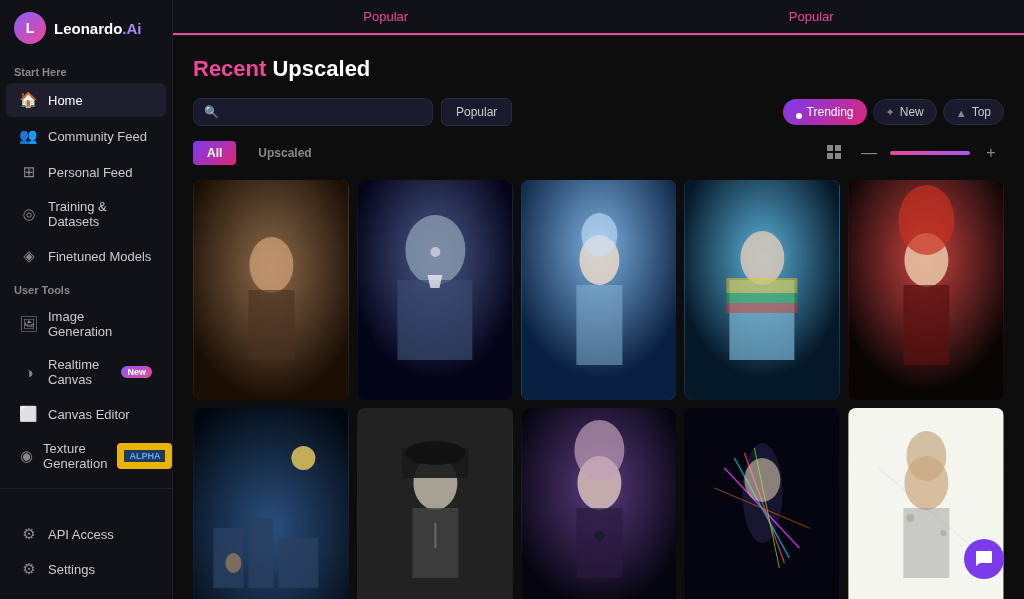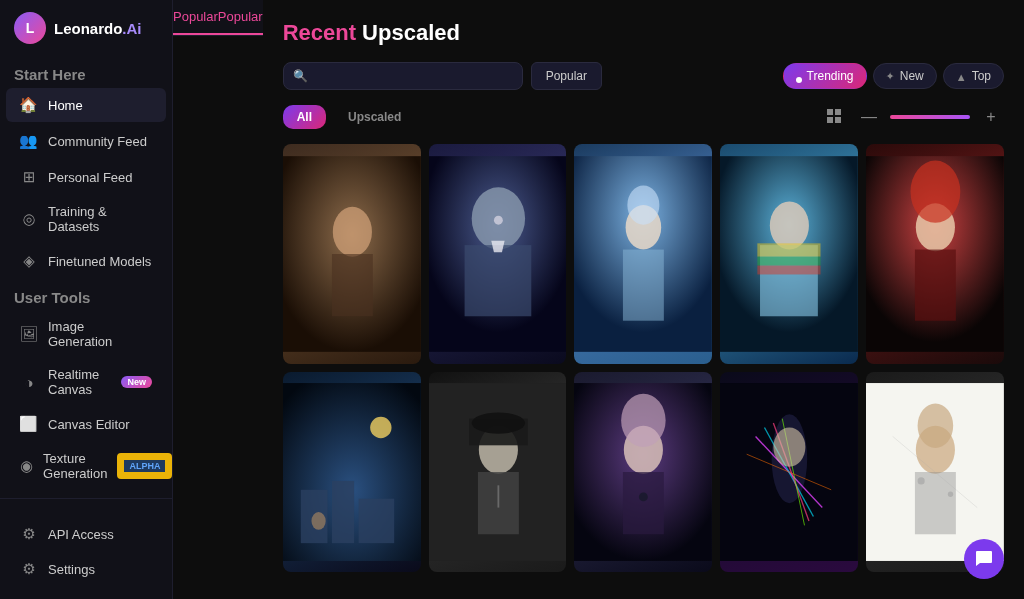--- a/index.html
+++ b/index.html
@@ -71,21 +71,21 @@
       border-radius: 20px;
       padding: 4px 12px;
       color: #fff;
       font-size: 12px;
       font-weight: 600;
       cursor: pointer;
       margin-left: 4px;
     }
 
     .sidebar-section-label {
-      font-size: 15px;
+      font-size: 11px;
       font-weight: 600;
       color: #888;
       padding: 10px 14px 4px 14px;
       text-transform: none;
       letter-spacing: 0;
     }
 
     .sidebar-item {
       display: flex;
       align-items: center;
@@ -135,21 +135,21 @@
     }
 
     .sidebar-bottom {
       margin-top: auto;
     }
 
     
     .main-content {
       flex: 1;
       display: flex;
-      flex-direction: row;
+      flex-direction: column;
       overflow: hidden;
       background: #0d0d0d;
     }
 
     
     .top-tabs {
       display: flex;
       background: #111118;
       border-bottom: 1px solid #1e1e2e;
       height: 36px;
@@ -249,21 +249,21 @@
 
     
     .view-row {
       display: flex;
       align-items: center;
       gap: 8px;
       margin-bottom: 14px;
     }
     .pill-tab {
       background: linear-gradient(135deg, #7c3aed, #db2777);
-      border-radius: 10px;
+      border-radius: 4px;
       padding: 5px 14px;
       font-size: 12px;
       font-weight: 600;
       color: #fff;
       cursor: pointer;
     }
     .pill-tab.inactive {
       background: none;
       color: #888;
     }

